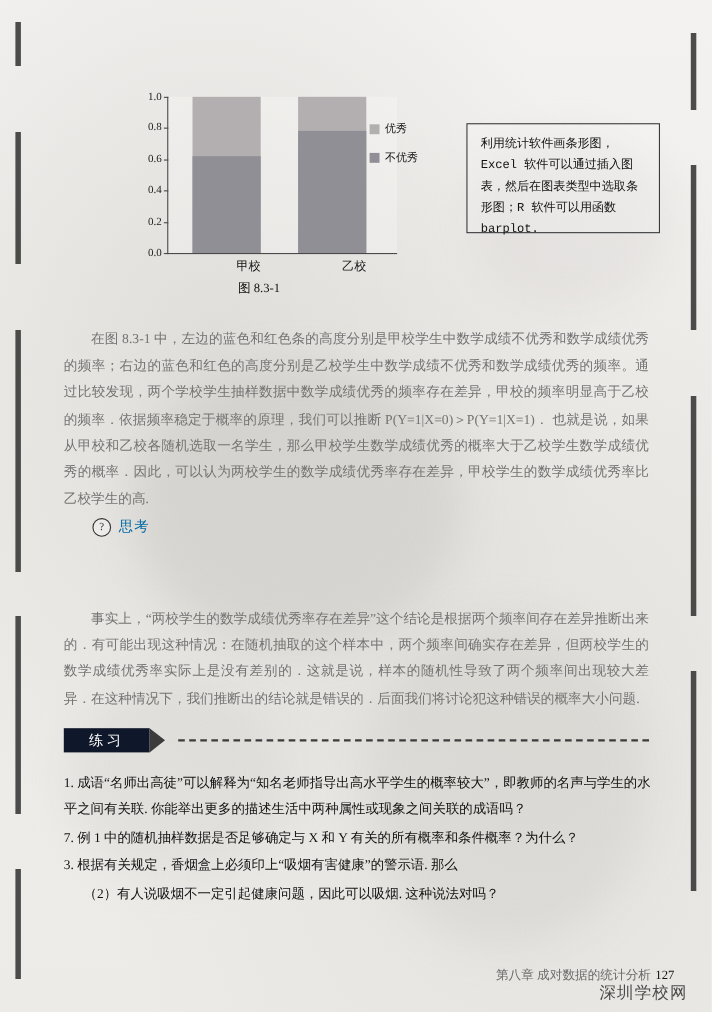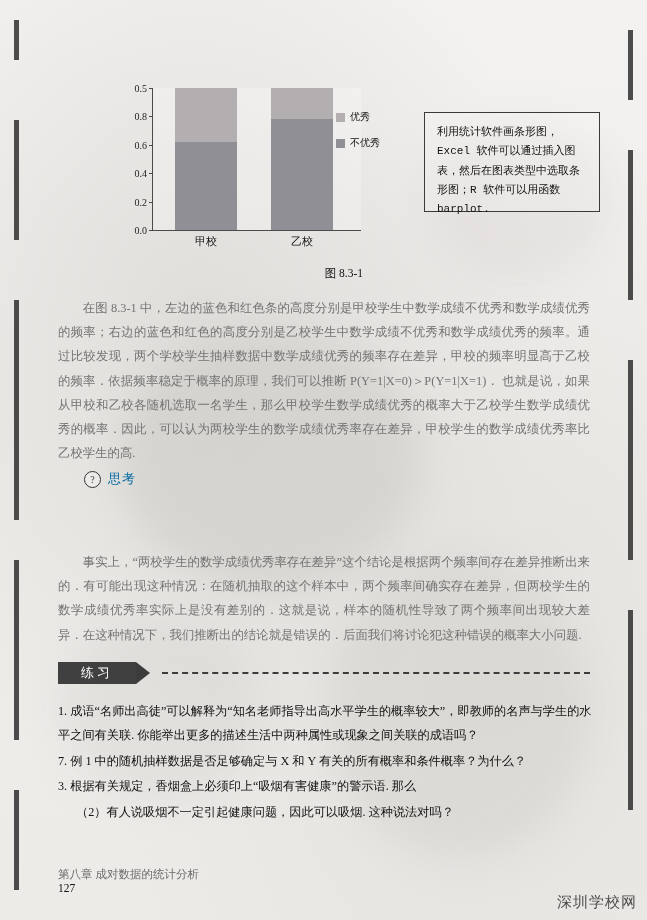--- a/index.html
+++ b/index.html
@@ -38,27 +38,27 @@
     position:absolute;left:44px;top:0;width:208px;height:142px;
     border-left:1px solid #4a4a4a;border-bottom:1px solid #4a4a4a;
     background:rgba(255,255,255,0.25);
   }
   .ytick{position:absolute;left:-36px;width:30px;text-align:right;font-size:10px;color:#222;transform:translateY(-50%);}
   .ytickline{position:absolute;left:-4px;width:4px;height:1px;background:#4a4a4a;}
   .bargroup{position:absolute;bottom:0;width:62px;}
   .bar{position:absolute;bottom:0;width:100%;}
   .bar-bottom{background:#8f8f95;}
   .bar-top{background:#b3aeb0;}
-  .xlabel{position:absolute;top:146px;font-size:11px;color:#111;text-align:center;width:62px;}
+  .xlabel{position:absolute;top:146px;font-size:11px;color:#111;text-align:right;width:62px;}
   .legend{position:absolute;left:228px;top:22px;font-size:10px;color:#111;}
   .legend-row{display:flex;align-items:center;margin-bottom:12px;white-space:nowrap;}
   .swatch{width:9px;height:9px;margin-right:5px;display:inline-block;}
   .sw1{background:#b3aeb0;}
   .sw2{background:#8f8f95;}
-  .fig-caption{position:absolute;left:108px;top:266px;width:255px;text-align:right;font-size:11.5px;color:#111;}
+  .fig-caption{position:absolute;left:108px;top:254px;width:255px;text-align:center;font-size:11.5px;color:#111;}
 
   
   .notebox{
     position:absolute;left:424px;top:112px;width:176px;height:100px;
     border:1px solid #3b3b3b;
     background:rgba(255,255,255,0.18);
     padding:10px 12px;
     box-sizing:border-box;
     font-size:11px;line-height:1.75;color:#111;
     font-family:Liberation Mono, monospace;
@@ -77,47 +77,47 @@
   .think-icon{
     width:15px;height:15px;border:1px solid #333;border-radius:50%;
     font-size:10px;line-height:15px;text-align:center;color:#333;margin-right:7px;
     background:rgba(255,255,255,0.3);
   }
   .think-label{font-size:13px;font-weight:normal;color:#0369a1;letter-spacing:1px;}
 
   
   .exercise-head{position:absolute;left:58px;top:662px;width:532px;height:26px;}
   .ex-tag{
-    position:absolute;left:0;top:0;width:78px;height:22px;background:#404040;
+    position:absolute;left:0;top:0;width:78px;height:22px;background:#0f172a;
     color:#fff;font-size:13px;line-height:22px;text-align:center;letter-spacing:3px;
     font-family:"Liberation Sans", sans-serif;
   }
   .ex-arrow{
     position:absolute;left:78px;top:0;width:0;height:0;
     border-top:11px solid transparent;border-bottom:11px solid transparent;
     border-left:14px solid #3c3c3c;
   }
   .ex-dash{
     position:absolute;left:104px;top:10px;width:428px;height:0;
     border-top:2px dashed #3c3c3c;
   }
   .qlist{position:absolute;left:58px;top:700px;width:538px;font-size:12.2px;line-height:1.95;color:#111;}
   .q{margin-bottom:2px;}
   .qsub{padding-left:18px;}
 
   
   .footer{
     position:absolute;left:58px;right:34px;bottom:26px;
     display:flex;justify-content:flex-end;align-items:baseline;
-    font-size:11.5px;color:#111;flex-direction:column;
+    font-size:11.5px;color:#111;
   }
   .footer-text{margin-right:4px;}
   .footer-faded{color:#6a6a6a;}
   .watermark{
-    position:absolute;right:10px;bottom:8px;
+    position:absolute;right:22px;bottom:8px;
     font-size:15px;color:#3a3a3a;font-family:"Liberation Sans", sans-serif;
     letter-spacing:1px;opacity:.9;
   }
 </style>
 </head>
 <body>
 
 <div class="page"></div>
 <div class="blotch b1"></div>
 <div class="blotch b2"></div>
@@ -131,21 +131,21 @@
 <div class="edge el" style="top:790px;height:100px;"></div>
 <div class="edge er" style="top:30px;height:70px;"></div>
 <div class="edge er" style="top:150px;height:150px;"></div>
 <div class="edge er" style="top:360px;height:200px;"></div>
 <div class="edge er" style="top:610px;height:200px;"></div>
 
 <div class="content">
 
   <div class="chart-wrap">
     <div class="chart-plot">
-      <div class="ytick" style="top:0%;">0.5</div>
+      <div class="ytick" style="top:0%;">1.0</div>
       <div class="ytickline" style="top:0%;"></div>
       <div class="ytick" style="top:20%;">0.8</div>
       <div class="ytickline" style="top:20%;"></div>
       <div class="ytick" style="top:40%;">0.6</div>
       <div class="ytickline" style="top:40%;"></div>
       <div class="ytick" style="top:60%;">0.4</div>
       <div class="ytickline" style="top:60%;"></div>
       <div class="ytick" style="top:80%;">0.2</div>
       <div class="ytickline" style="top:80%;"></div>
       <div class="ytick" style="top:100%;">0.0</div>

